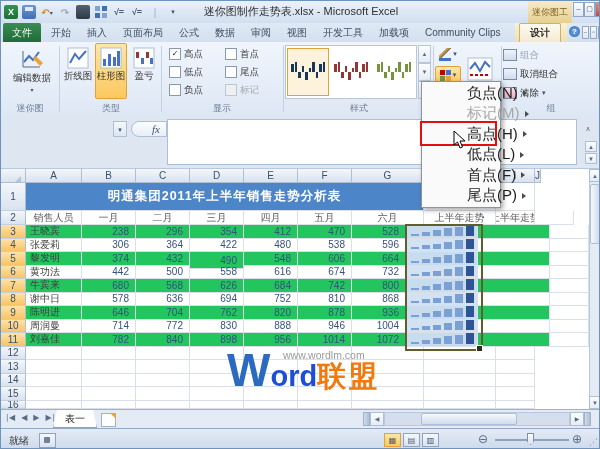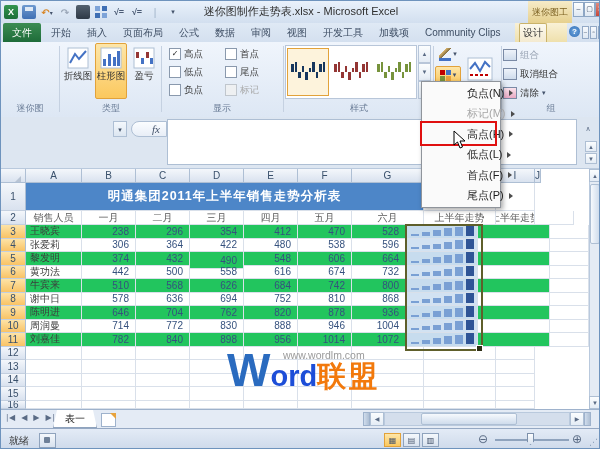--- a/index.html
+++ b/index.html
@@ -31,23 +31,23 @@
   .wbtn{width:9px;height:13px;border:1px solid #8ea6c4;background:linear-gradient(#fdfeff,#dfe8f2);
         font-size:7px;line-height:12px;text-align:center;color:#44536b;}
   .wclose{background:linear-gradient(#e2897c,#c6473a);color:#fff;}
   
   #tabrow{left:0;top:22px;width:600px;height:19px;background:linear-gradient(#dfe9f5,#d4e0ef);}
   .filetab{position:absolute;left:2px;top:0;width:38px;height:19px;background:linear-gradient(#3b8c53,#1e6c39);
            color:#fff;text-align:center;line-height:19px;border-radius:2px 2px 0 0;font-size:10px;}
   #tabs{position:absolute;left:42px;top:0;height:19px;display:flex;}
   .rtab{padding:0 8px;line-height:19px;color:#3d4d63;font-size:10px;white-space:nowrap;}
   #ctxbg{left:514px;top:0;width:52px;height:19px;background:linear-gradient(#f9f1d6,#efe0ac);}
-  .designtab{position:absolute;left:518px;top:0;width:28px;height:19px;background:linear-gradient(#fdfaef,#f4ead0);
+  .designtab{position:absolute;left:518px;top:0;width:42px;height:19px;background:linear-gradient(#fdfaef,#f4ead0);
              border:1px solid #c9b26a;border-bottom:none;border-radius:2px 2px 0 0;text-align:center;
-             line-height:18px;color:#333;box-sizing:border-box;}
+             line-height:18px;color:#333;box-sizing:border-box;font-weight:bold;}
   #tr-help{left:568px;top:3px;width:11px;height:11px;border-radius:50%;background:radial-gradient(#6fa7e0,#2f6cb4);
            color:#fff;text-align:center;line-height:11px;font-size:8px;font-weight:bold;}
   #tr-winbtns{left:581px;top:3px;display:flex;gap:1px;}
   .twb{width:5px;height:11px;border:1px solid #93a9c6;background:linear-gradient(#f6f9fd,#dfe8f3);
        font-size:6px;line-height:10px;text-align:center;color:#44536b;}
   
   #ribbon{left:0;top:41px;width:600px;height:75px;background:linear-gradient(#f0f5fc,#dde7f4);
           border-bottom:1px solid #b9c9dd;}
   .gsep{position:absolute;top:4px;width:1px;height:66px;background:#c5d1e1;}
   .glabel{position:absolute;top:60px;width:100%;text-align:center;color:#6a7c96;font-size:9px;}
@@ -155,21 +155,21 @@
   #ztrack{left:494px;top:10px;width:74px;height:2px;background:#8fa3bd;}
   #zthumb{left:526px;top:4px;width:7px;height:12px;background:linear-gradient(#fdfeff,#d8e2ef);border:1px solid #7c90ab;
           clip-path:polygon(0 0,100% 0,100% 70%,50% 100%,0 70%);box-sizing:border-box;}
   #grip{left:588px;top:8px;font-size:9px;color:#8fa3bd;}
   
   #menu{left:420px;top:80px;width:80px;height:127px;background:#fafafa;border:1px solid #8f949b;
         box-shadow:2px 2px 5px rgba(0,0,0,.35);box-sizing:border-box;padding-top:1px;}
   .mitem{height:20.5px;display:flex;align-items:center;gap:5px;padding-left:4px;background:#fafafa;}
   .micon{width:13px;height:11px;border-bottom:3px solid #4472c4;
          background:linear-gradient(135deg,transparent 35%,#d8b26a 35%,#8a7342 55%,transparent 55%);}
-  .mlabel{flex:1;font-size:11px;color:#1e1e1e;white-space:nowrap;margin-left:36px;}
+  .mlabel{flex:1;font-size:15px;color:#1e1e1e;white-space:nowrap;margin-left:36px;}
   .mdis{color:#a6a6a6;}
   .marrow{width:0;height:0;border-left:4px solid #4b4b4b;border-top:3px solid transparent;
           border-bottom:3px solid transparent;margin-right:4px;}
   #annotbox{left:419px;top:120px;width:77px;height:25px;border:2px solid #e01010;box-sizing:border-box;z-index:60;pointer-events:none;}
   #cursor{left:452px;top:129px;z-index:61;pointer-events:none;}
   .z50{z-index:50;}
 </style>
 </head>
 <body>
 
@@ -216,20 +216,30 @@
     <div id="tr-help" class="abs">?</div>
     <div id="tr-winbtns" class="abs">
       <div class="twb">–</div>
       <div class="twb">▫</div>
       <div class="twb">✕</div>
     </div>
   </div>
 
   <div id="ribbon" class="abs">
 
+    <div class="bigbtn" style="left:8px;top:2px;width:46px;">
+      <svg width="24" height="24" viewBox="0 0 24 24">
+        <polyline points="3,20 3,4" stroke="#5a6b85" fill="none"></polyline>
+          <polyline points="3,20 20,20" stroke="#5a6b85" fill="none"></polyline>
+        <polyline points="4,15 9,9 13,13 19,5" stroke="#4472c4" stroke-width="2" fill="none"></polyline>
+        <rect x="13" y="12" width="10" height="4" transform="rotate(45 18 14)" fill="#e8a33d"></rect>
+      </svg>
+      <span class="lbl">编辑数据</span>
+      <span style="font-size:6px;color:#44536b">▾</span>
+    </div>
     <div class="glabel" style="left:0;width:58px;">迷你图</div>
     <div class="gsep" style="left:58px;"></div>
 
     <div class="bigbtn" style="left:62px;top:2px;width:30px;">
       <svg width="22" height="22" viewBox="0 0 22 22">
         <rect x="1" y="1" width="20" height="20" fill="#fff" stroke="#aebfd4"></rect>
         <polyline points="3,16 8,7 12,12 19,4" stroke="#4472c4" stroke-width="2" fill="none"></polyline>
       </svg>
       <span class="lbl">折线图</span>
     </div>
@@ -553,21 +563,21 @@
           <i style="height: 7.1px; background: rgb(122, 160, 212);"></i>
           <i style="height: 8.8px; background: rgb(122, 160, 212);"></i>
           <i style="height: 10.5px; background: rgb(47, 84, 150);"></i>
         </div>
         <div class="cell " style="width: 72px; height: 13.5px;"></div>
         <div class="cell " style="width: 39px; height: 13.5px;"></div>
       </div>
       <div class="grow" style="height: 13.5px;">
         <div class="cell rhead amber" style="width: 25px; height: 13.5px;">7</div>
         <div class="cell namec band" style="width: 56px; height: 13.5px;">牛宾来</div>
-        <div class="cell valc band" style="width: 54px; height: 13.5px;">510</div>
+        <div class="cell valc band" style="width: 54px; height: 13.5px;">680</div>
         <div class="cell valc band" style="width: 54px; height: 13.5px;">568</div>
         <div class="cell valc band" style="width: 54px; height: 13.5px;">626</div>
         <div class="cell valc band" style="width: 54px; height: 13.5px;">684</div>
         <div class="cell valc band" style="width: 54px; height: 13.5px;">742</div>
         <div class="cell valc band" style="width: 54px; height: 13.5px;">800</div>
         <div class="cell sparkcell" style="width: 72px; height: 13.5px; background: rgb(199, 220, 238);">
           <i style="height: 2px; background: rgb(122, 160, 212);"></i>
           <i style="height: 3.7px; background: rgb(122, 160, 212);"></i>
           <i style="height: 5.4px; background: rgb(122, 160, 212);"></i>
           <i style="height: 7.1px; background: rgb(122, 160, 212);"></i>

